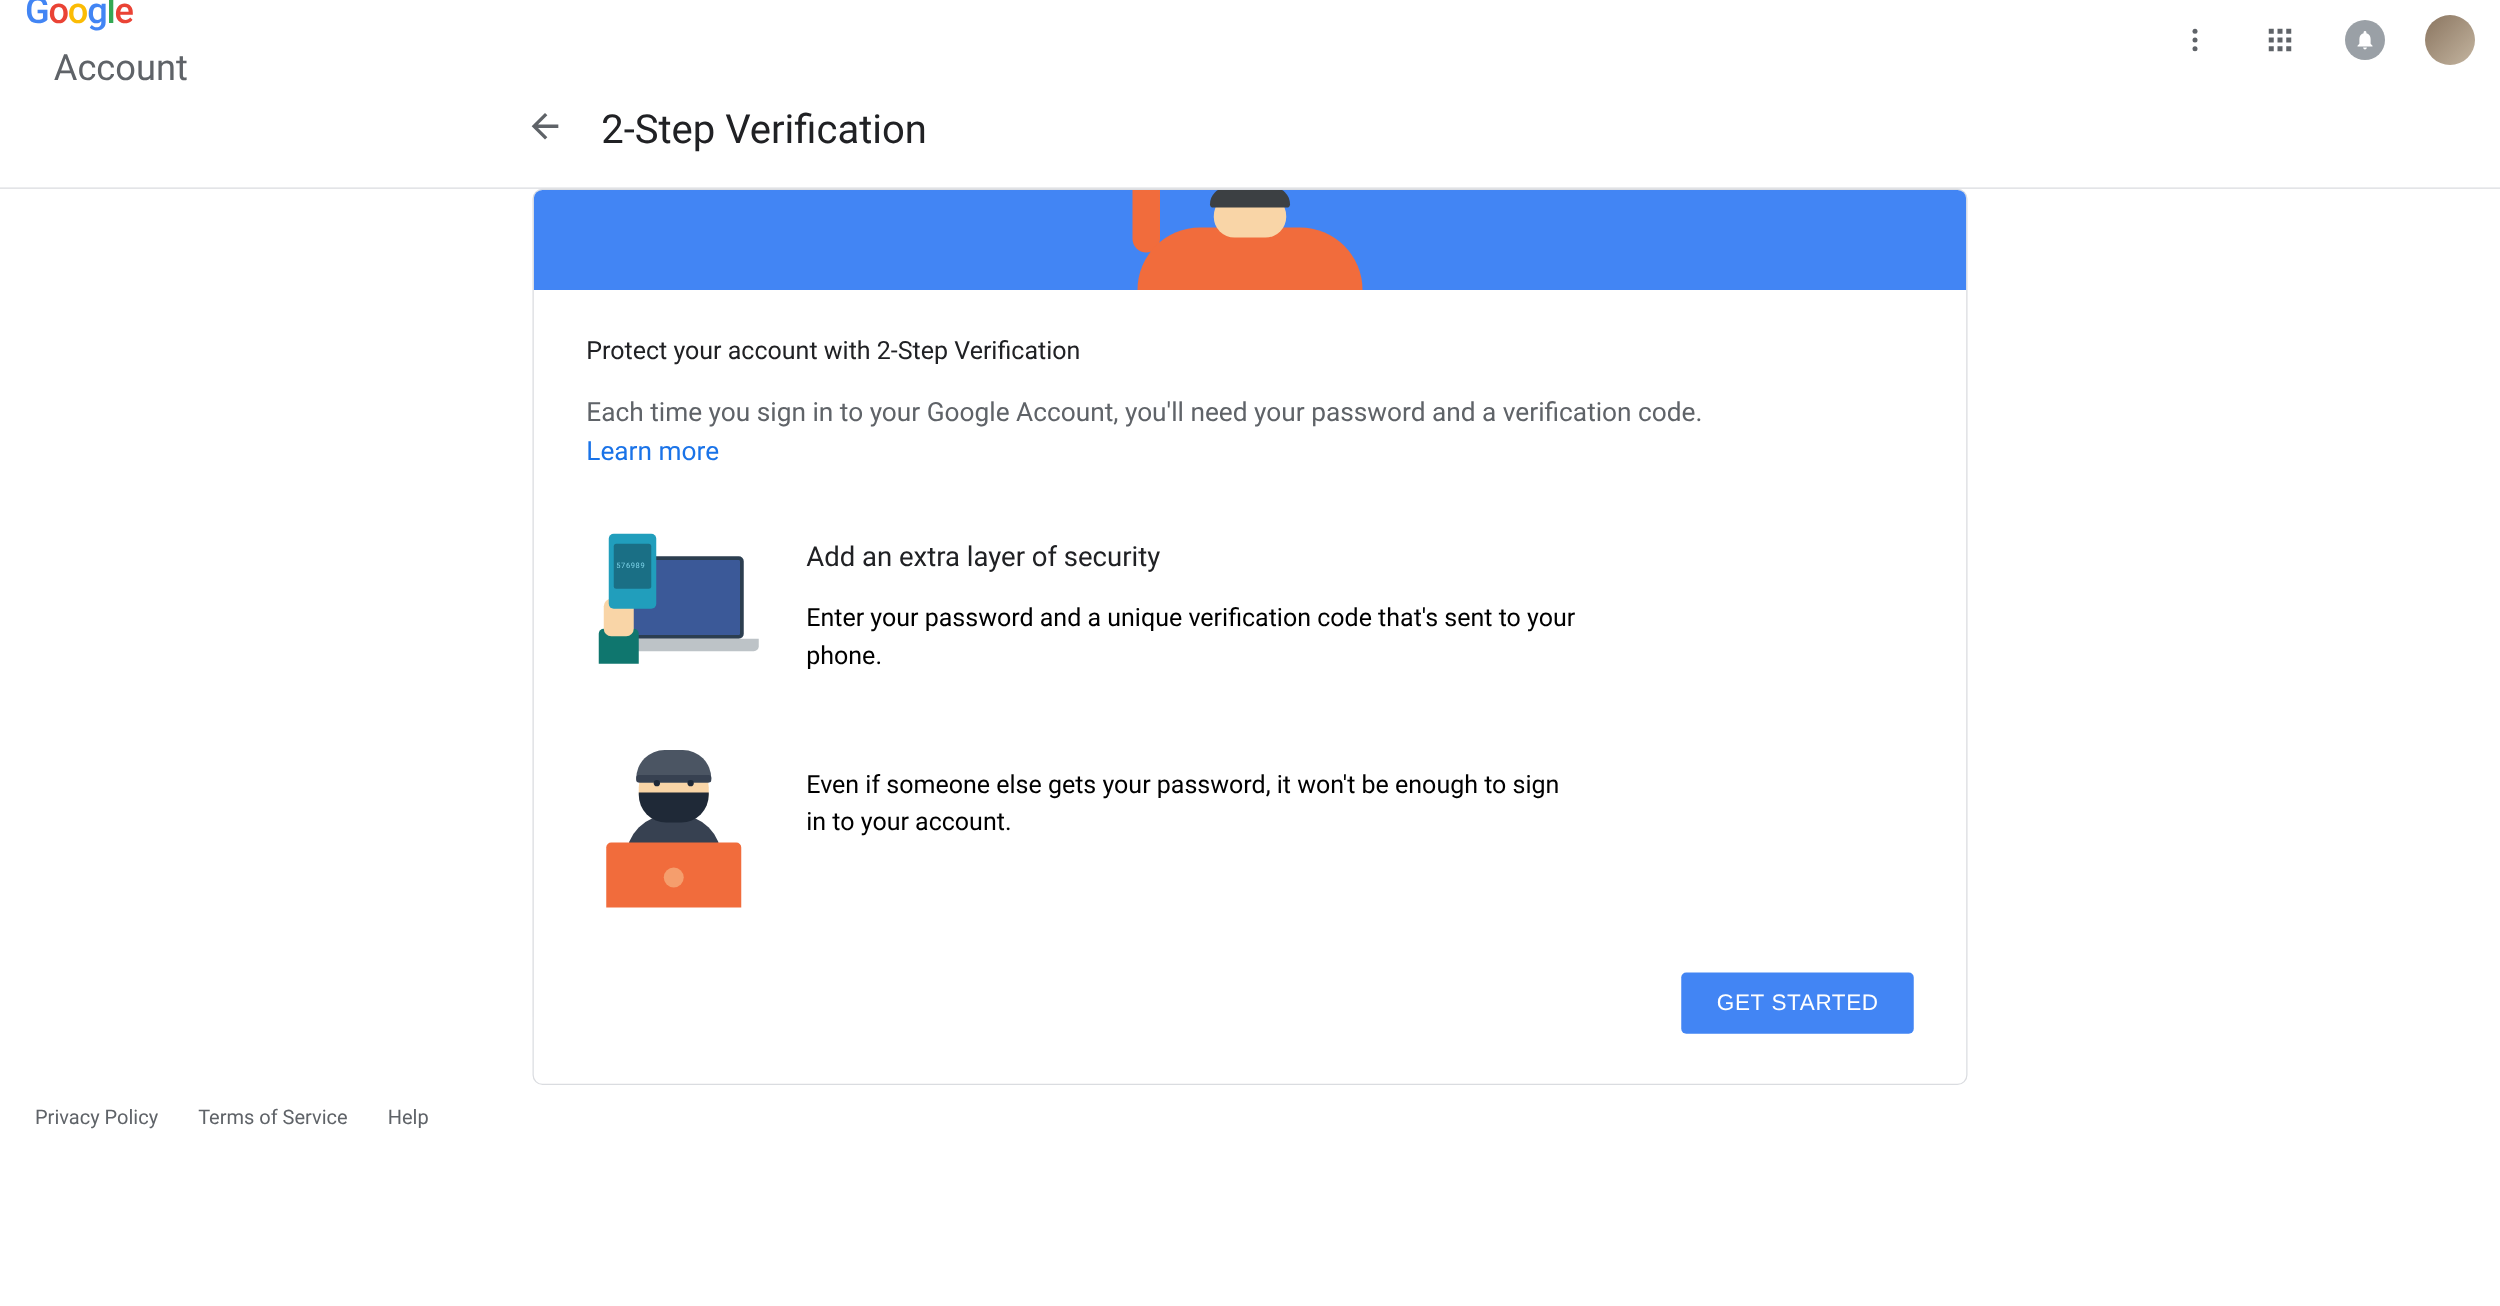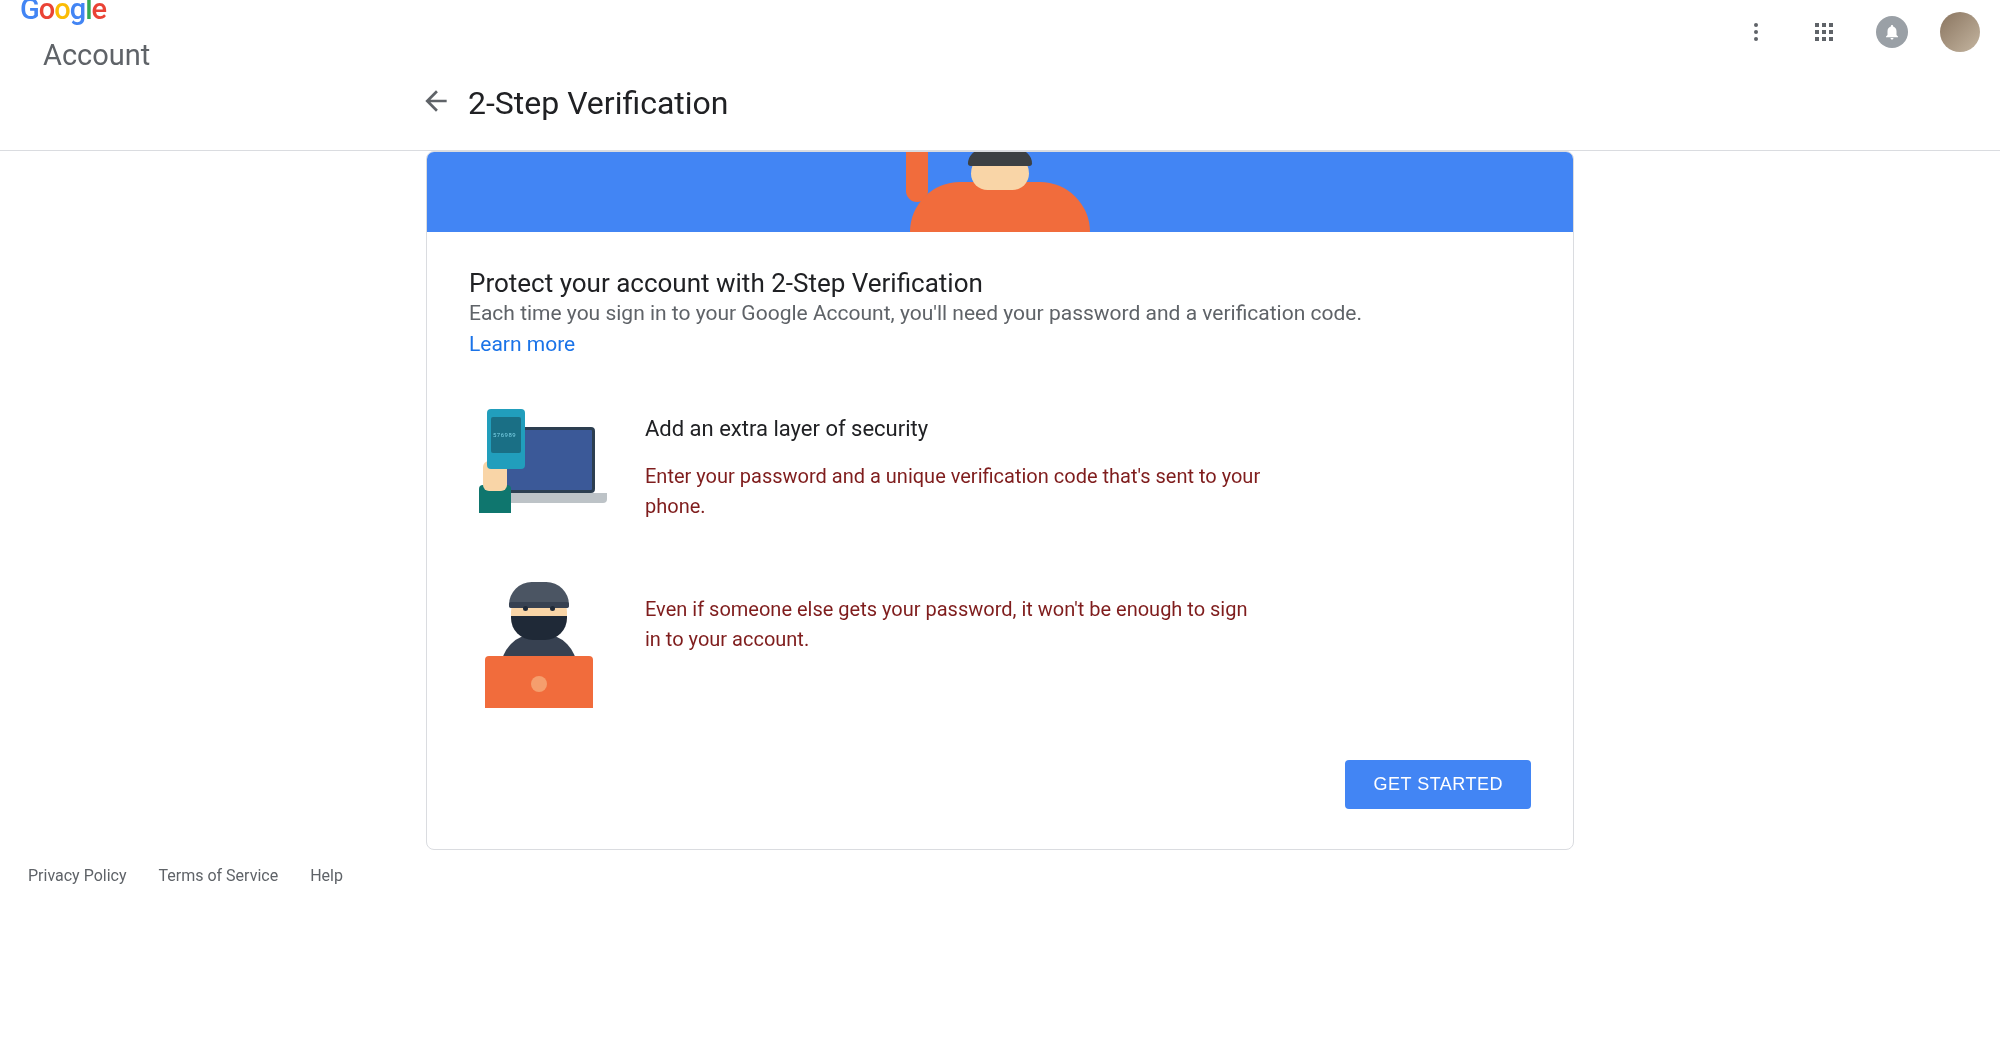--- a/index.html
+++ b/index.html
@@ -43,21 +43,21 @@
       width: 40px; height: 40px;
       border-radius: 50%;
       background: linear-gradient(135deg, #8a7560, #c4b5a0);
       cursor: pointer;
     }
     .subheader {
       display: flex;
       align-items: center;
       padding: 20px 20px 28px;
       margin-left: 400px;
-      gap: 16px;
+      gap: 29px;
     }
     .back-arrow {
       cursor: pointer;
       color: #5f6368;
     }
     .page-title {
       font-size: 32px;
       font-weight: 400;
       color: #202124;
     }
@@ -127,23 +127,24 @@
       left: 16px;
       width: 22px;
       height: 70px;
       background: #F16C3C;
       border-radius: 12px;
     }
     .card-body {
       padding: 36px 42px 28px;
     }
     .card-title {
-      font-size: 26px;
+      font-size: 20px;
       font-weight: 400;
       color: #202124;
+      margin-bottom: 24px;
     }
     .card-desc {
       font-size: 21px;
       color: #5f6368;
       line-height: 1.5;
     }
     .learn-more {
       color: #1a73e8;
       font-size: 21px;
       cursor: pointer;
@@ -166,21 +167,21 @@
     }
     .feature-text { flex: 1; padding-top: 12px; }
     .feature-title {
       font-size: 22px;
       font-weight: 400;
       color: #202124;
       margin-bottom: 20px;
     }
     .feature-desc {
       font-size: 20px;
-      color: #7f1d1d;
+      color: #000000;
       line-height: 1.5;
       max-width: 620px;
     }
     .card-footer {
       display: flex;
       justify-content: flex-end;
       padding: 48px 0 12px;
     }
     .get-started-btn {
       background: #4285F4;

